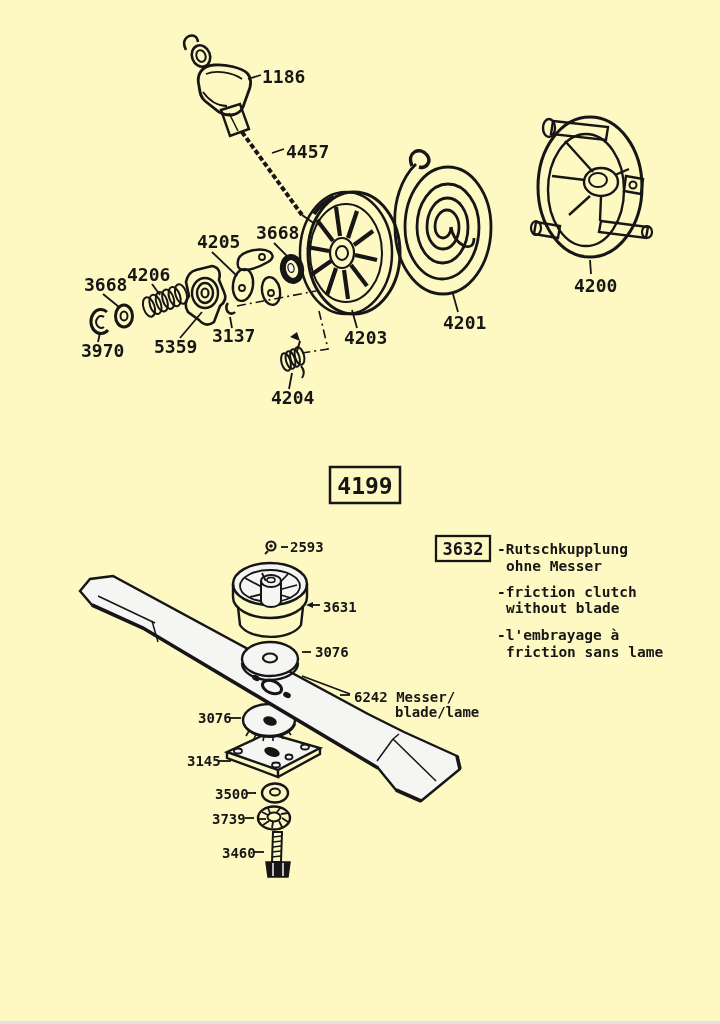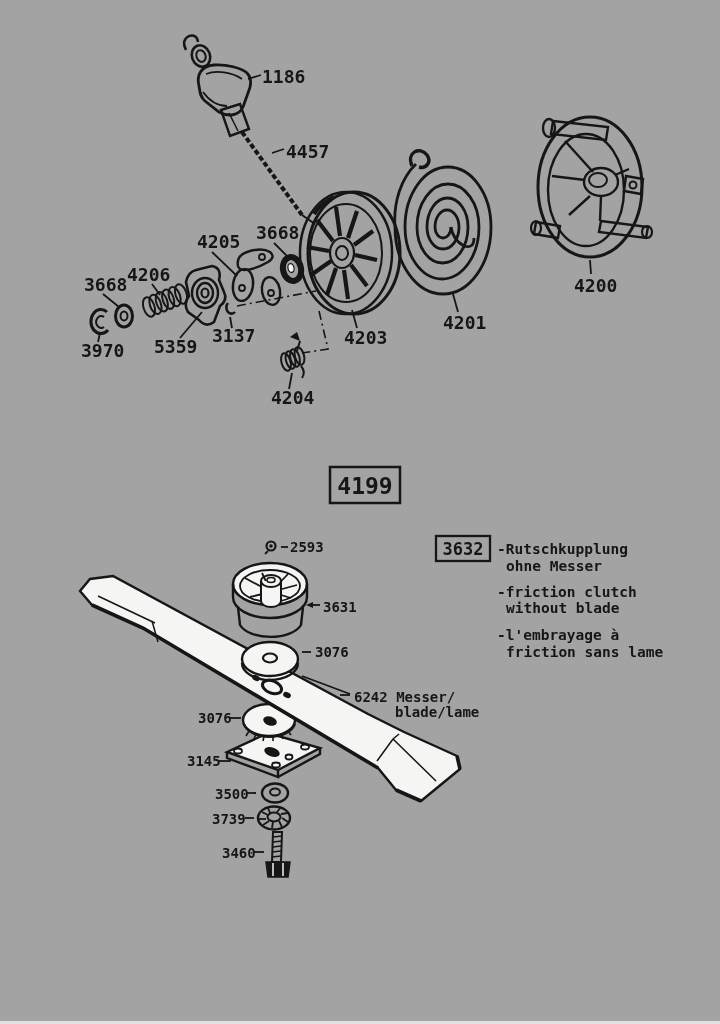--- a/index.html
+++ b/index.html
@@ -1,19 +1,19 @@
 <!DOCTYPE html>
 <html><head>
 <meta charset="utf-8">
 <style>
   html,body{margin:0;padding:0;}
   .page{
     position:relative;
     width:720px;height:1024px;
-    background:#a3a3a3;
+    background:#fef9c3;
     overflow:hidden;
     font-family:"DejaVu Sans Mono", monospace;
   }
   .page:after{
     content:"";position:absolute;left:0;right:0;bottom:0;height:3px;
     background:#e2e2e0;
   }
   svg text{
     fill:#161616;
     font-family:"DejaVu Sans Mono", monospace;

